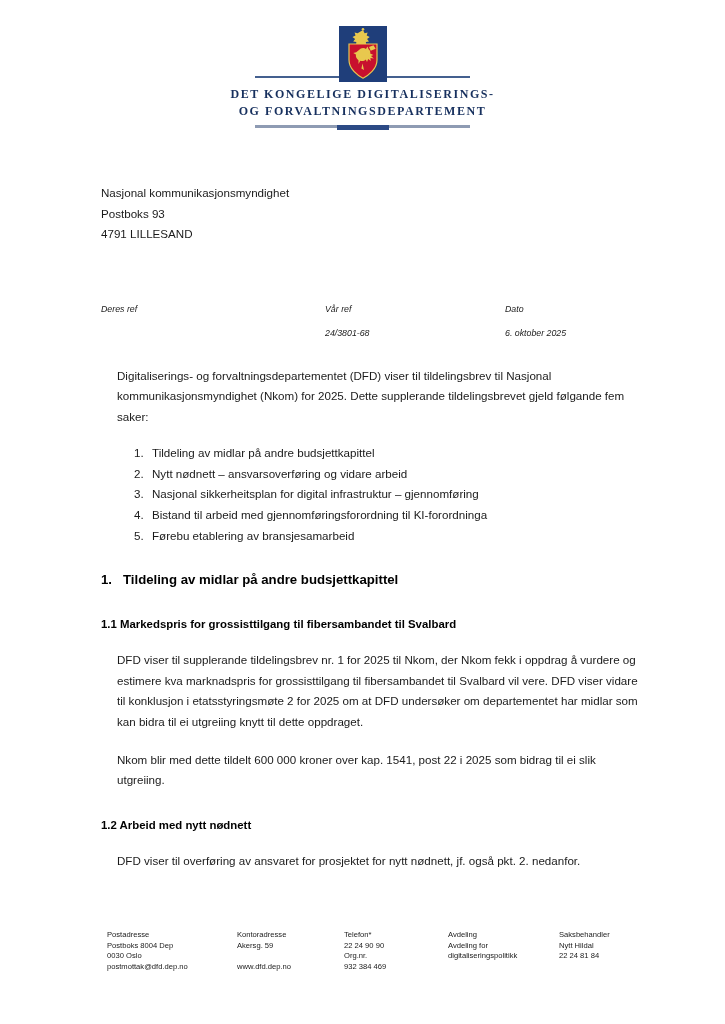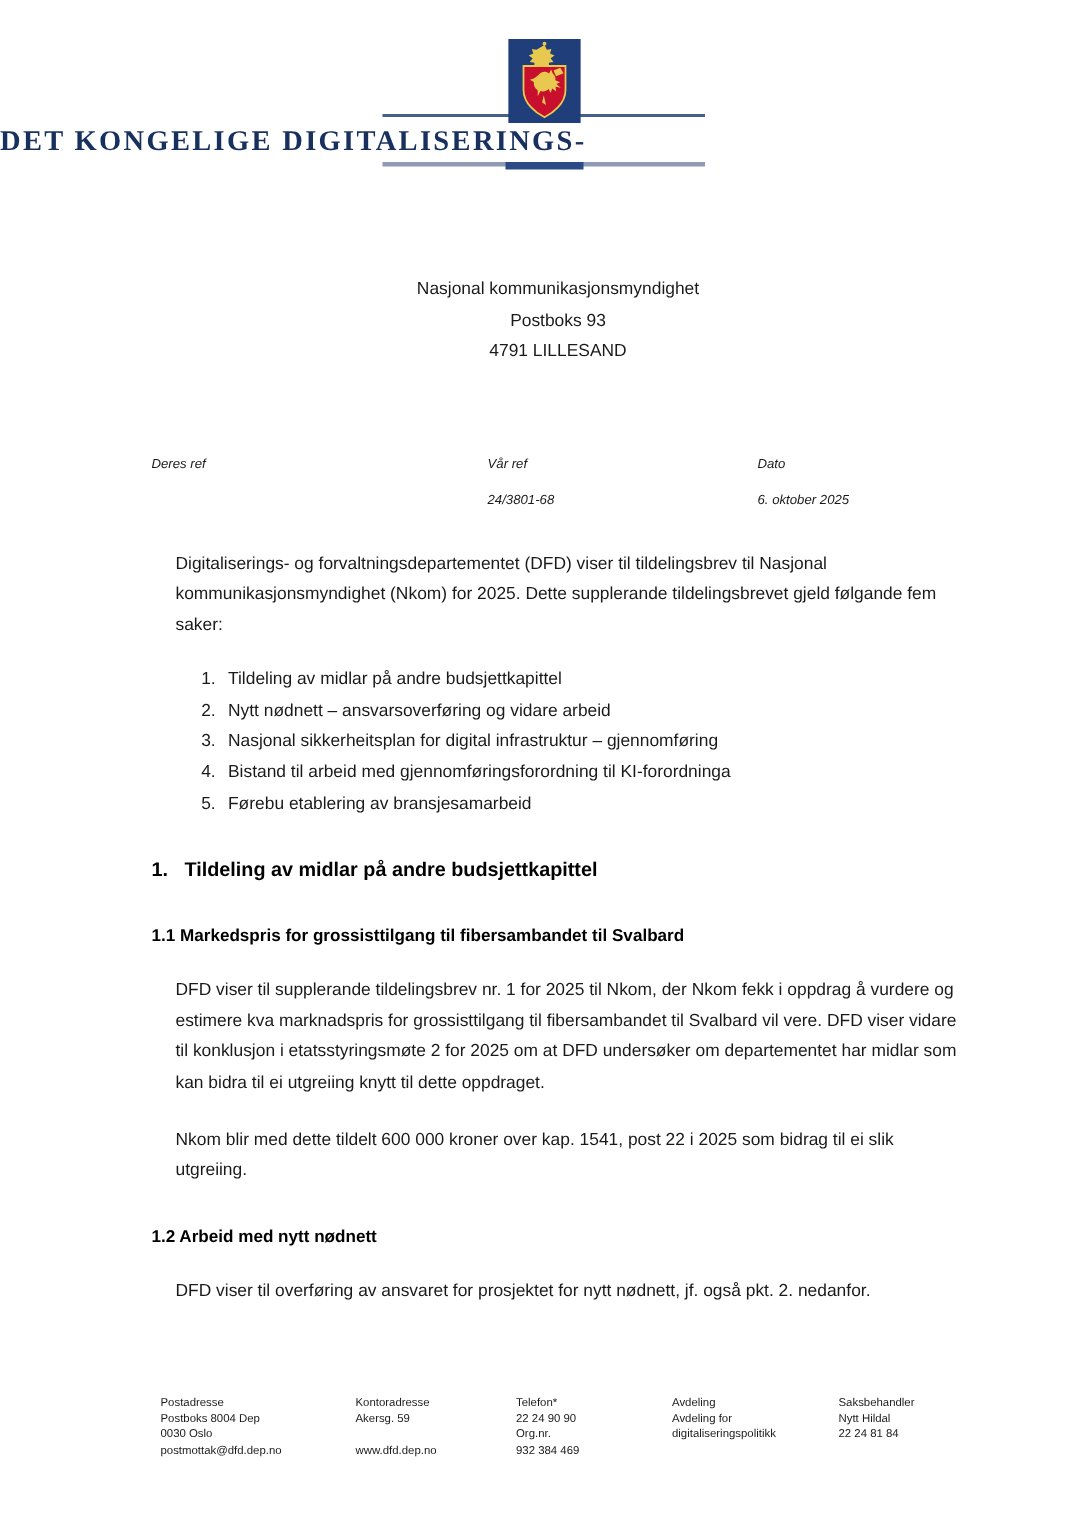--- a/index.html
+++ b/index.html
@@ -43,25 +43,25 @@
     height: 56px;
     background: #1f3e7a;
     display: block;
   }
   .emblem svg { display: block; }
 
   .wordmark {
     margin-top: 4px;
     font-family: "Liberation Serif", serif;
     font-weight: bold;
-    font-size: 19px;
+    font-size: 12px;
     letter-spacing: 1.55px;
     line-height: 17px;
     color: #17305e;
-    text-align: left;
+    text-align: center;
   }
   .rule-top {
     position: absolute;
     top: 50px;
     height: 2px;
     background: #44608f;
   }
   .rule-top.left  { left: 255px; width: 85px; }
   .rule-top.right { left: 385px; width: 85px; }
 
@@ -89,21 +89,21 @@
     left: 101px;
     top: 183px;
     width: 542px;
   }
 
   .addressee {
     font-size: 11.6px;
     line-height: 20.5px;
     color: #1a1a1a;
   }
-  .addressee div { white-space: nowrap; text-align: center; }
+  .addressee div { white-space: nowrap; }
 
   .refblock {
     position: relative;
     margin-top: 58px;
     height: 46px;
     font-size: 8.8px;
     color: #1a1a1a;
   }
   .refcol { position: absolute; top: 0; font-style: italic; }
   .refcol.c1 { left: 0px; }
@@ -196,20 +196,21 @@
                    l-2.6 -1.5 2.9 -0.9 z" fill="#e8c84e"></path>
           <path d="M23.5 37.5 l1.5 6.5 -2.6 -1.6 z" fill="#e8c84e"></path>
 
           <path d="M30 21 l4.5 -1.8 2.2 3.6 -5 2 z" fill="#e8c84e"></path>
         </svg>
       </div>
     </div>
 
     <div class="wordmark">
       <div>DET KONGELIGE DIGITALISERINGS-</div>
+      <div>OG FORVALTNINGSDEPARTEMENT</div>
     </div>
 
     <div class="rule-bottom"></div>
   </div>
 
   <div class="content">
 
     <div class="addressee">
       <div>Nasjonal kommunikasjonsmyndighet</div>
       <div>Postboks 93</div>

